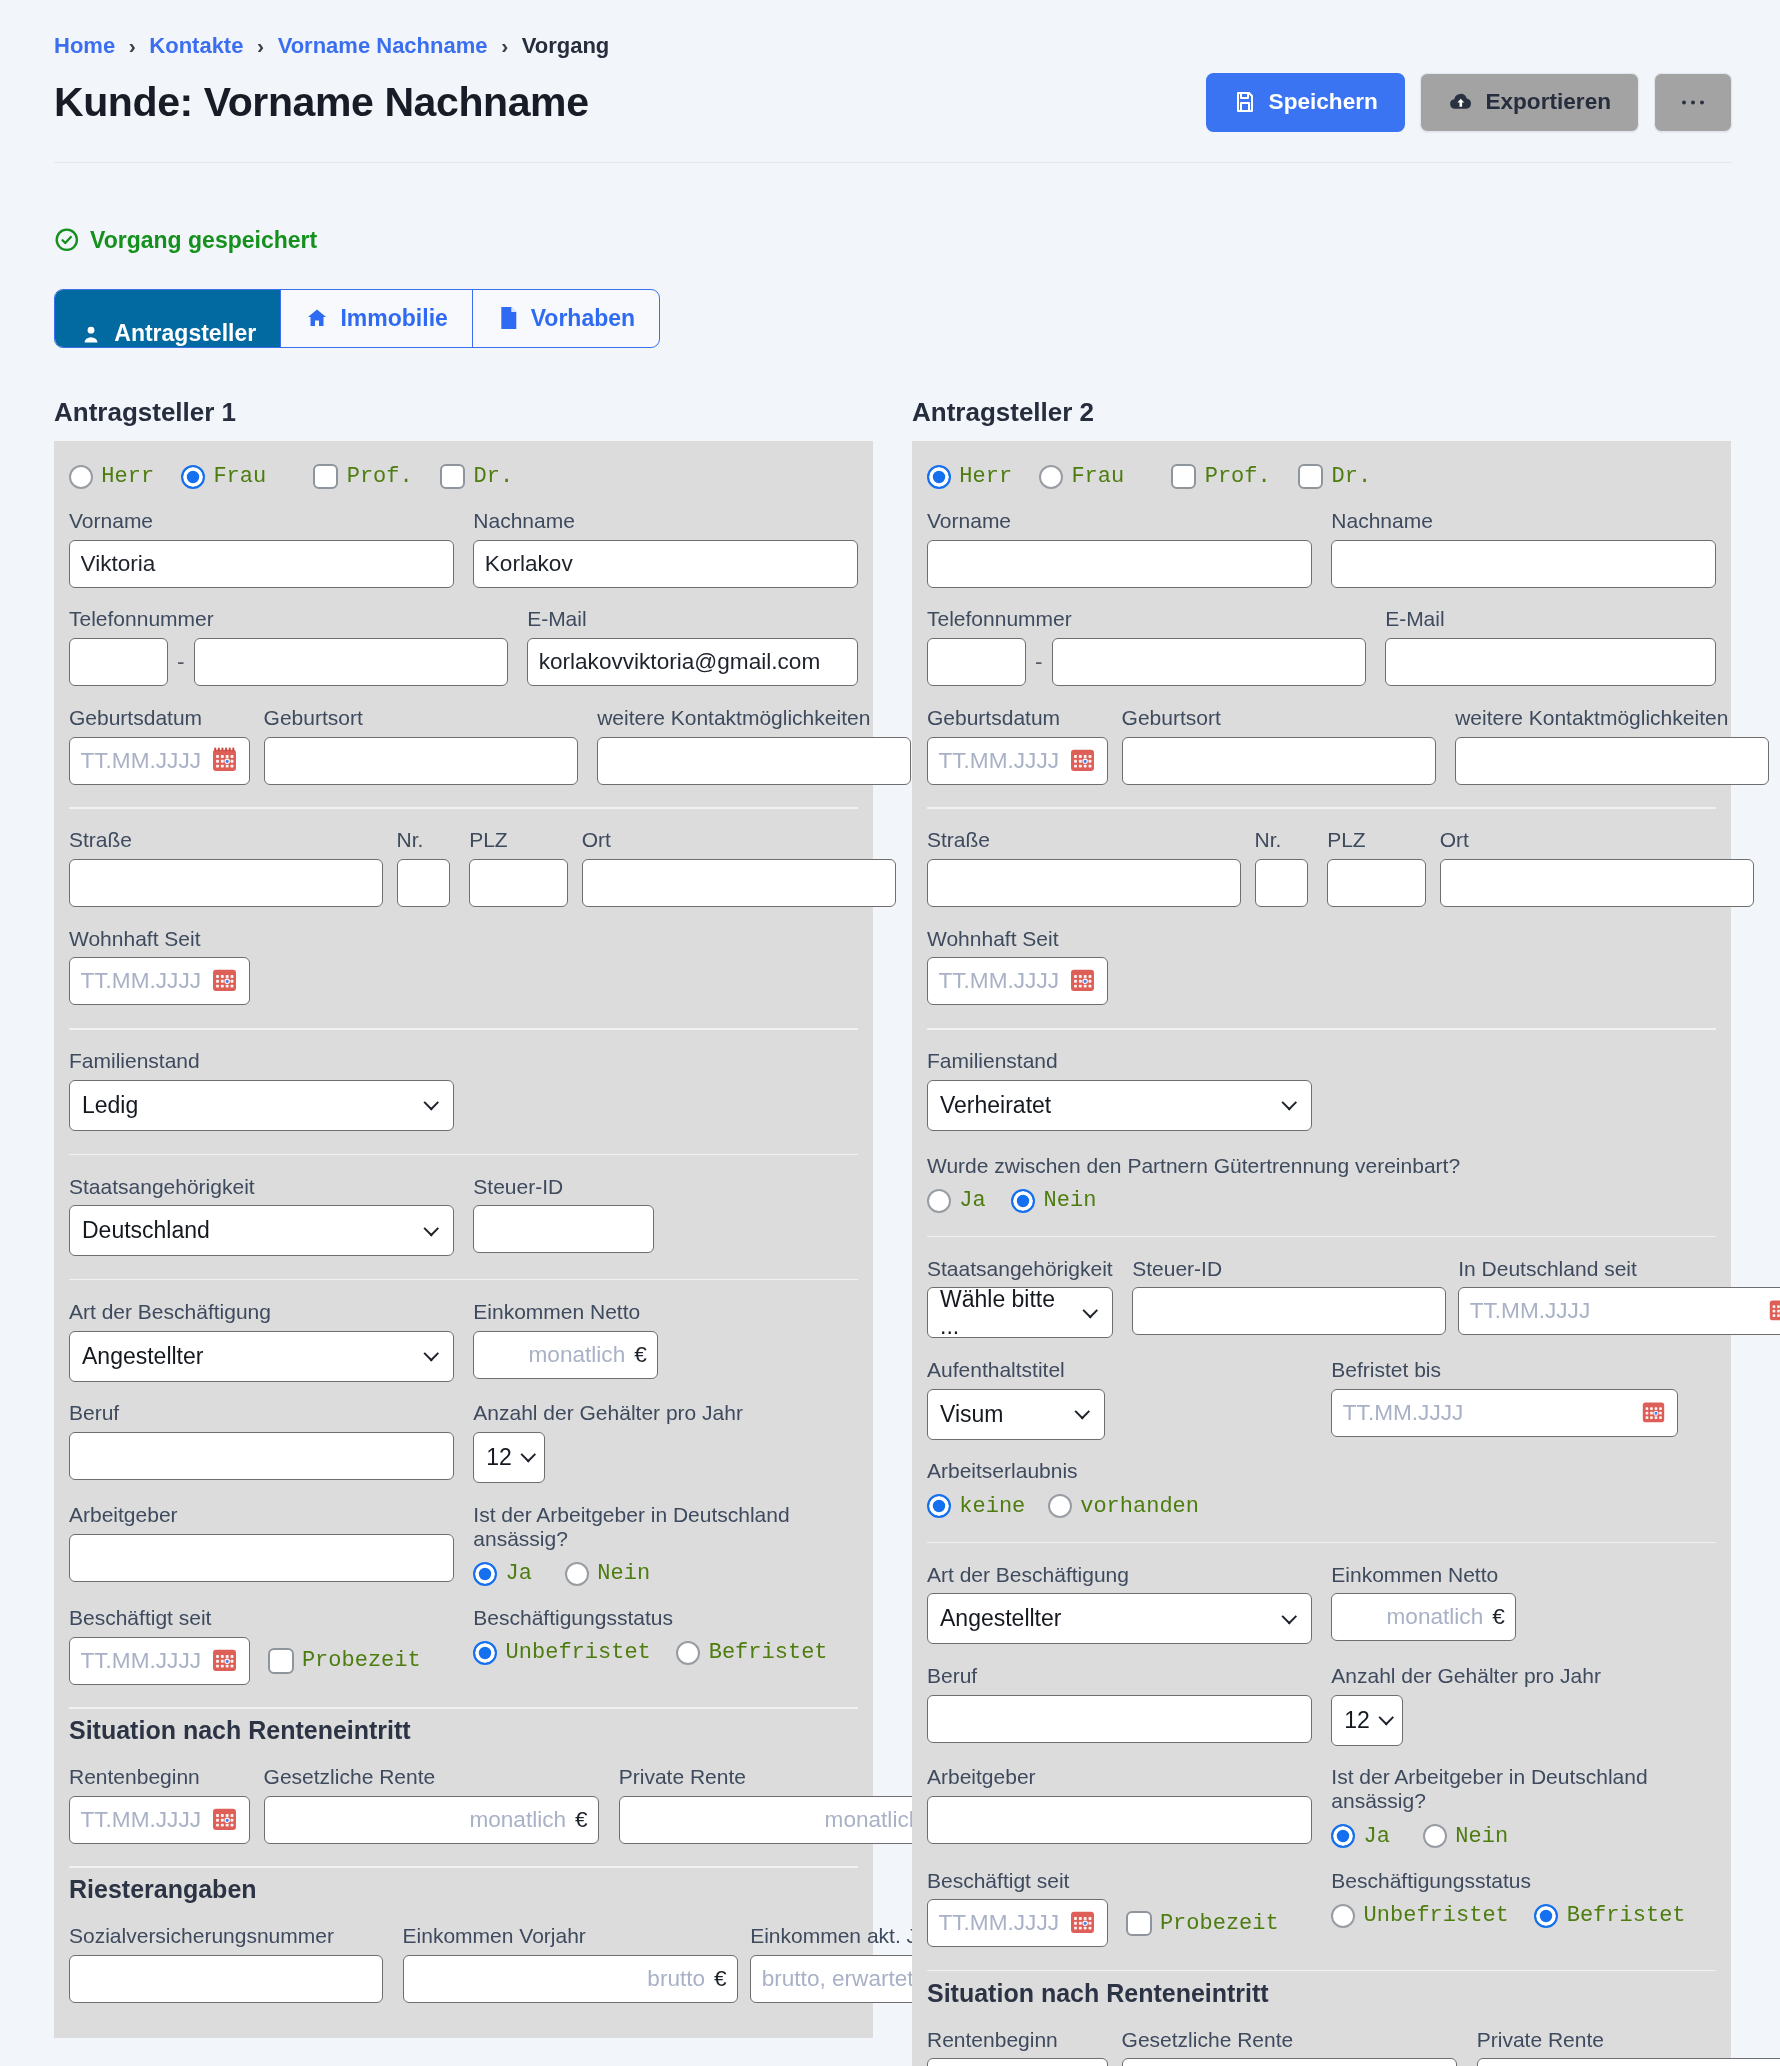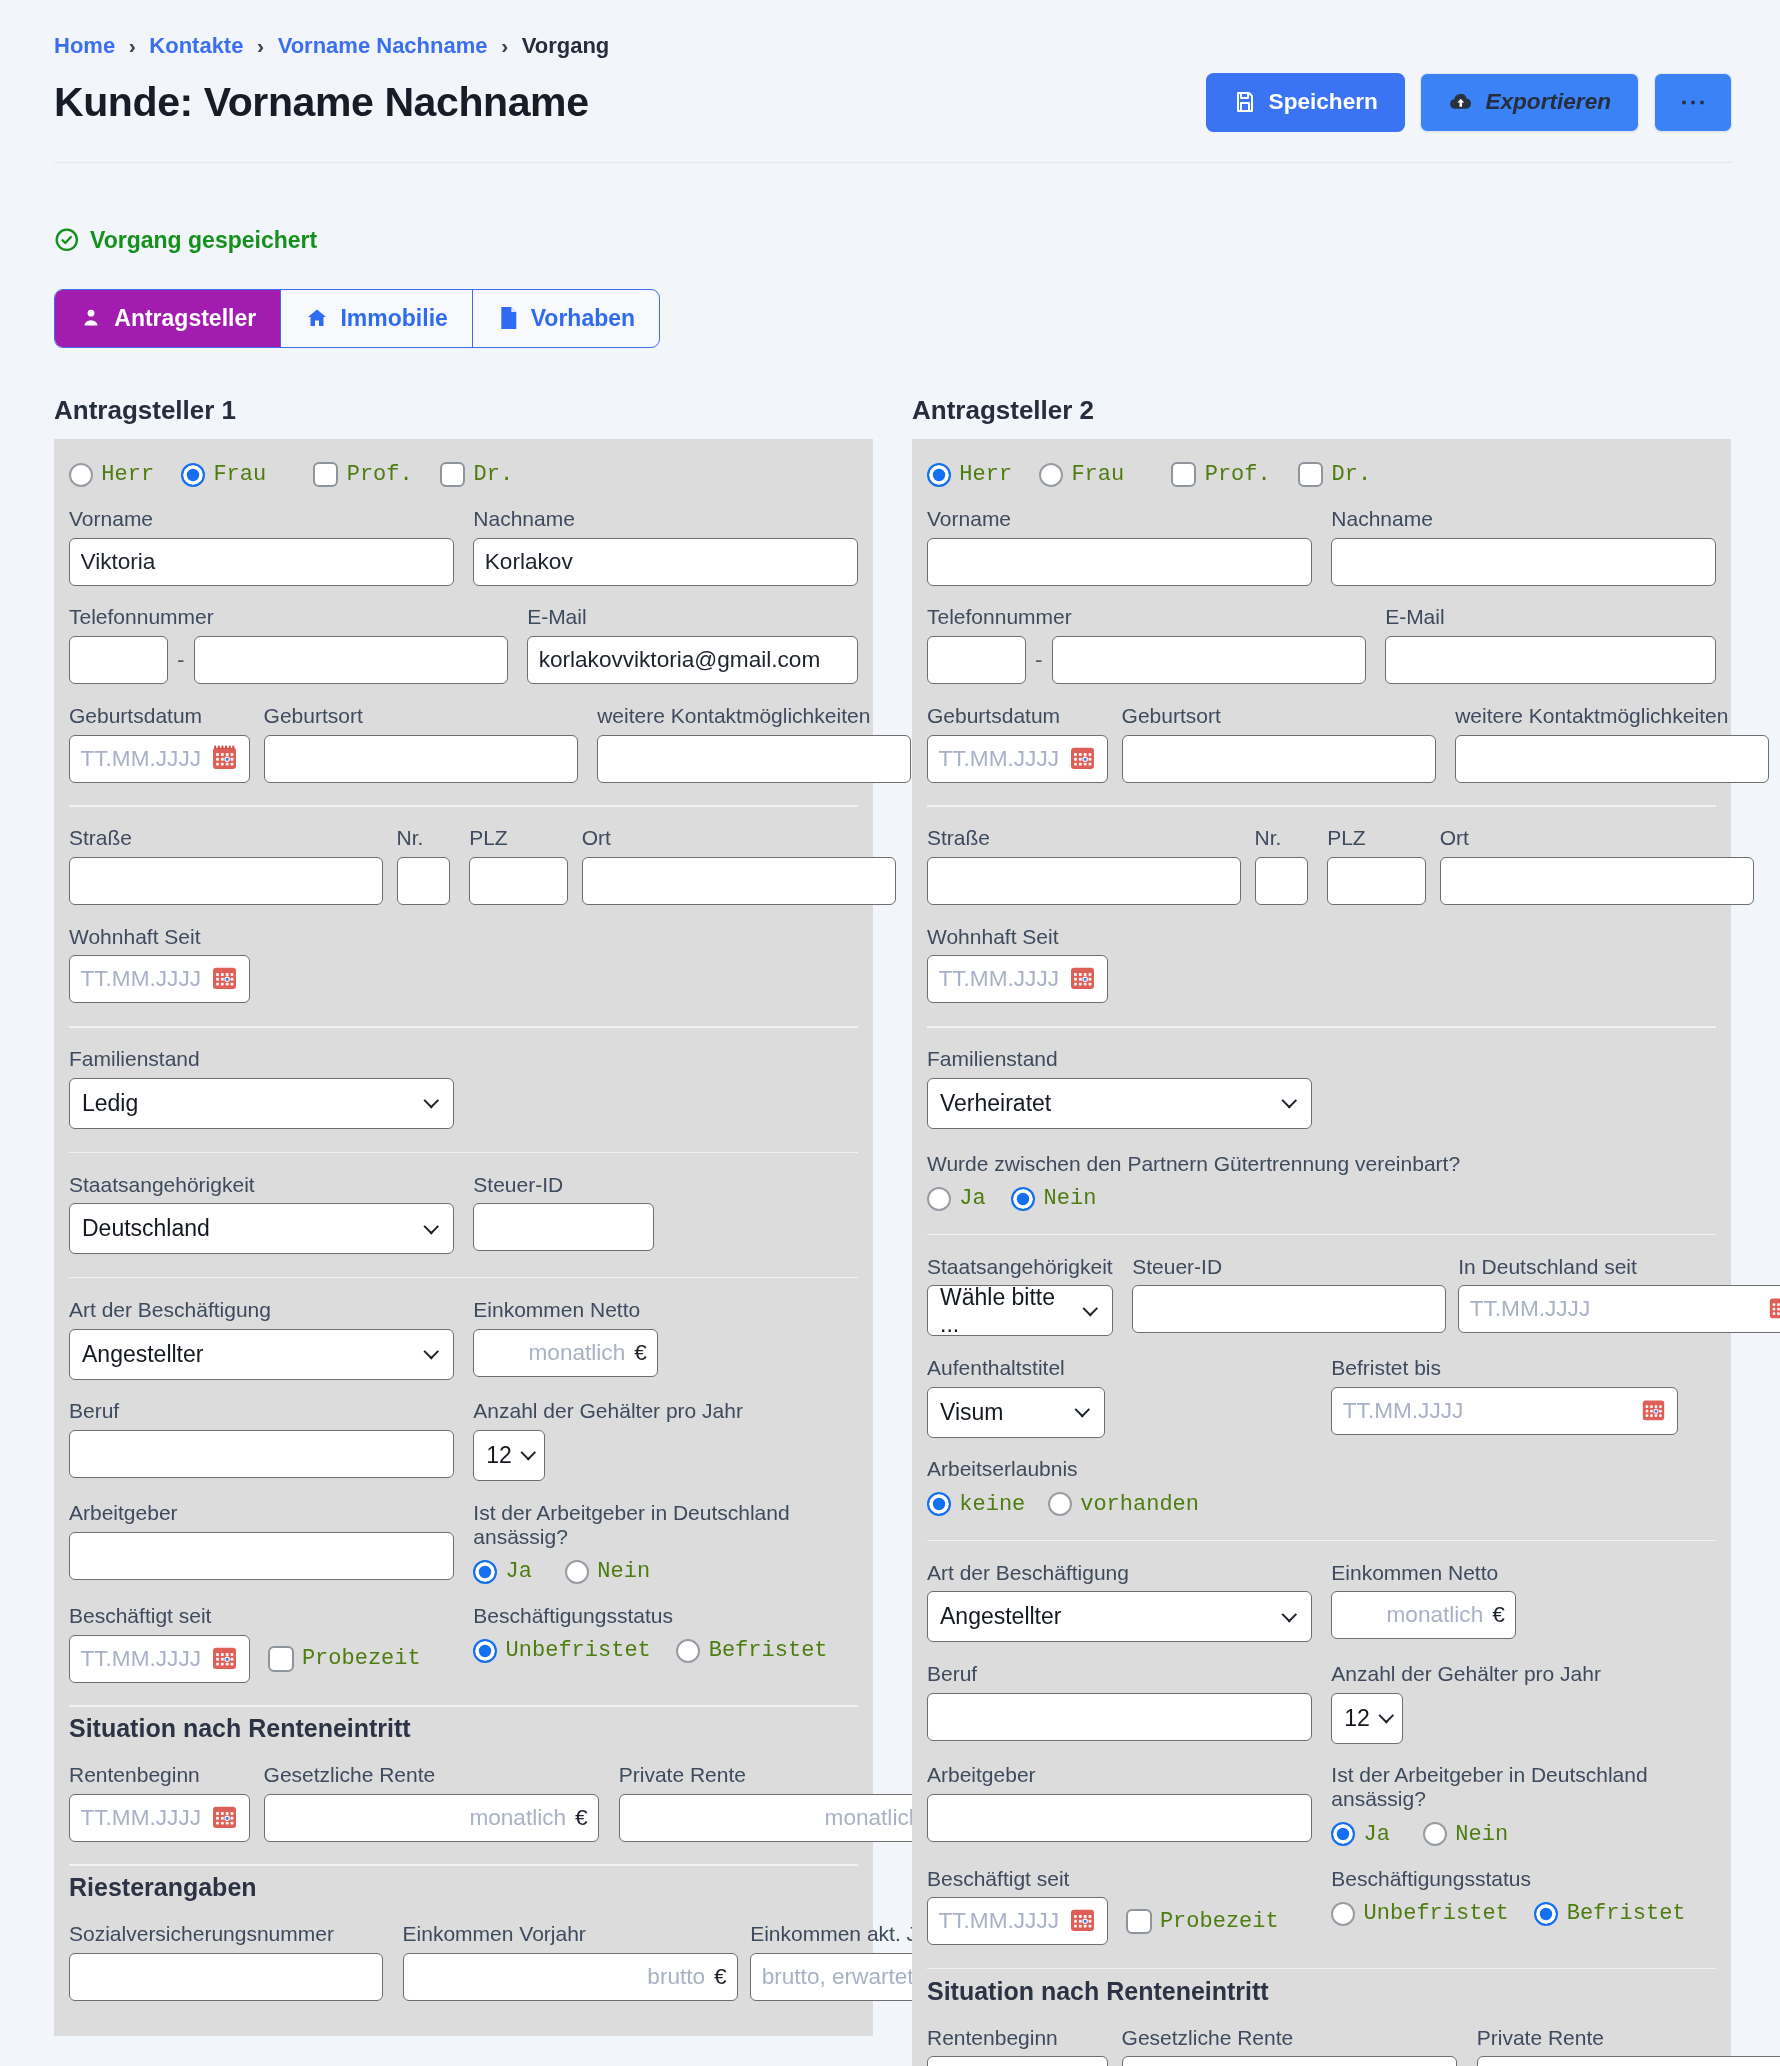--- a/index.html
+++ b/index.html
@@ -18,36 +18,36 @@
   .crumb-sep { color:#39414f; font-size:21px; font-weight:700; }
   .crumb-current { color:#262d3d; }
 
   
   .header-row { display:flex; justify-content:space-between; align-items:center; margin-top:13.6px; }
   h1 { font-size:41px; font-weight:800; margin:0; color:#181c26; letter-spacing:-0.4px; }
   .actions { display:flex; gap:15px; align-items:center; }
   .btn { display:flex; align-items:center; gap:12px; height:59px; padding:0 27px;
          border-radius:7.5px; font-size:22.6px; font-weight:700; cursor:pointer; border:none; }
   .btn-primary { background:#3b74f2; color:#fff; }
-  .btn-light { background:#3b82f6; color:#262d3d; border:0.8px solid #e4e7ee;
-               box-shadow:0 0.8px 1.5px rgba(16,24,40,.06);font-style:italic; }
+  .btn-light { background:#a3a3a3; color:#262d3d; border:0.8px solid #e4e7ee;
+               box-shadow:0 0.8px 1.5px rgba(16,24,40,.06); }
   .btn-more { width:78px; justify-content:center; padding:0; }
   .header-sep { border-bottom:1.5px solid #e4e7ee; margin-top:30px; }
 
   
   .status { display:flex; align-items:center; gap:10.5px; margin-top:64px;
             color:#14911d; font-size:23px; font-weight:800; }
 
   
   .tabbar { display:inline-flex; border:1.5px solid #3b6ff0; border-radius:9px; overflow:hidden;
             background:#f7f9fd; margin-top:35px; }
   .tab { display:flex; align-items:center; gap:11.3px; padding:0 24px; height:57px;
          font-size:23px; font-weight:700; color:#2f6bf2; cursor:pointer; background:transparent; }
   .tab + .tab { border-left:1.5px solid #3b6ff0; }
-  .tab.active { background:#a21caf; color:#fff; }
+  .tab.active { background:#0369a1; color:#fff;align-items:flex-end; }
 
   
   .columns { display:flex; gap:39px; margin-top:47px; align-items:flex-start; }
   .col { width:819px; }
   .col-heading { font-size:26px; font-weight:800; color:#262d3d; margin:0 0 13.6px 0; }
   .panel { background:#dcdcdc; padding:22.6px 15px 35px 15px; }
 
   .row { margin-top:19.6px; }
   .row:first-child { margin-top:0; }
   .hr { height:1.5px; background:#f0f1f2; margin:22.6px 0 3px 0; }

